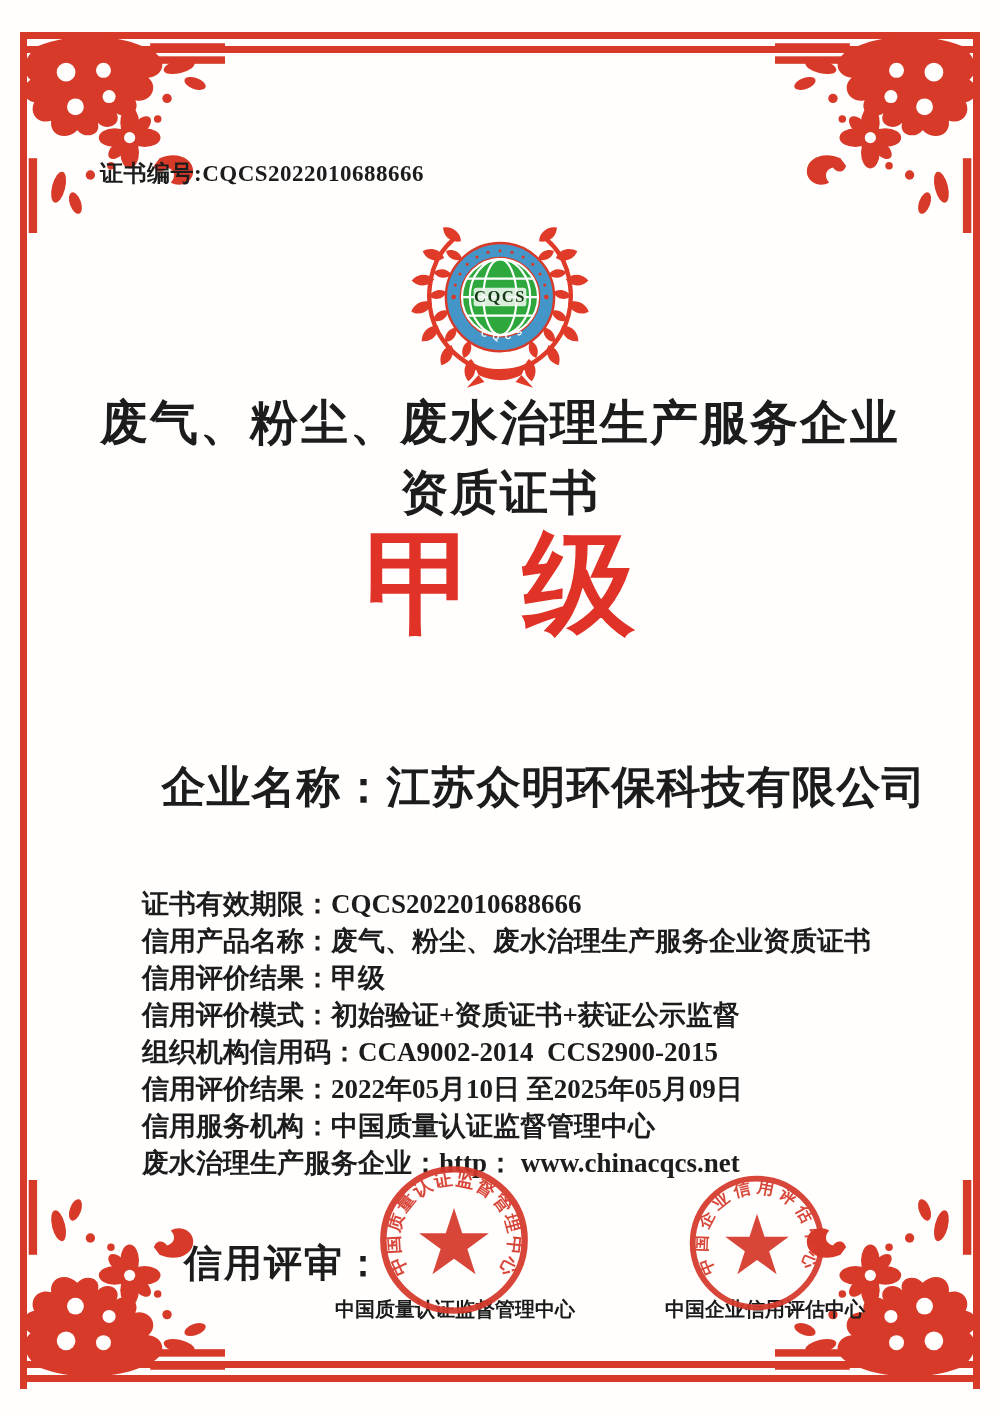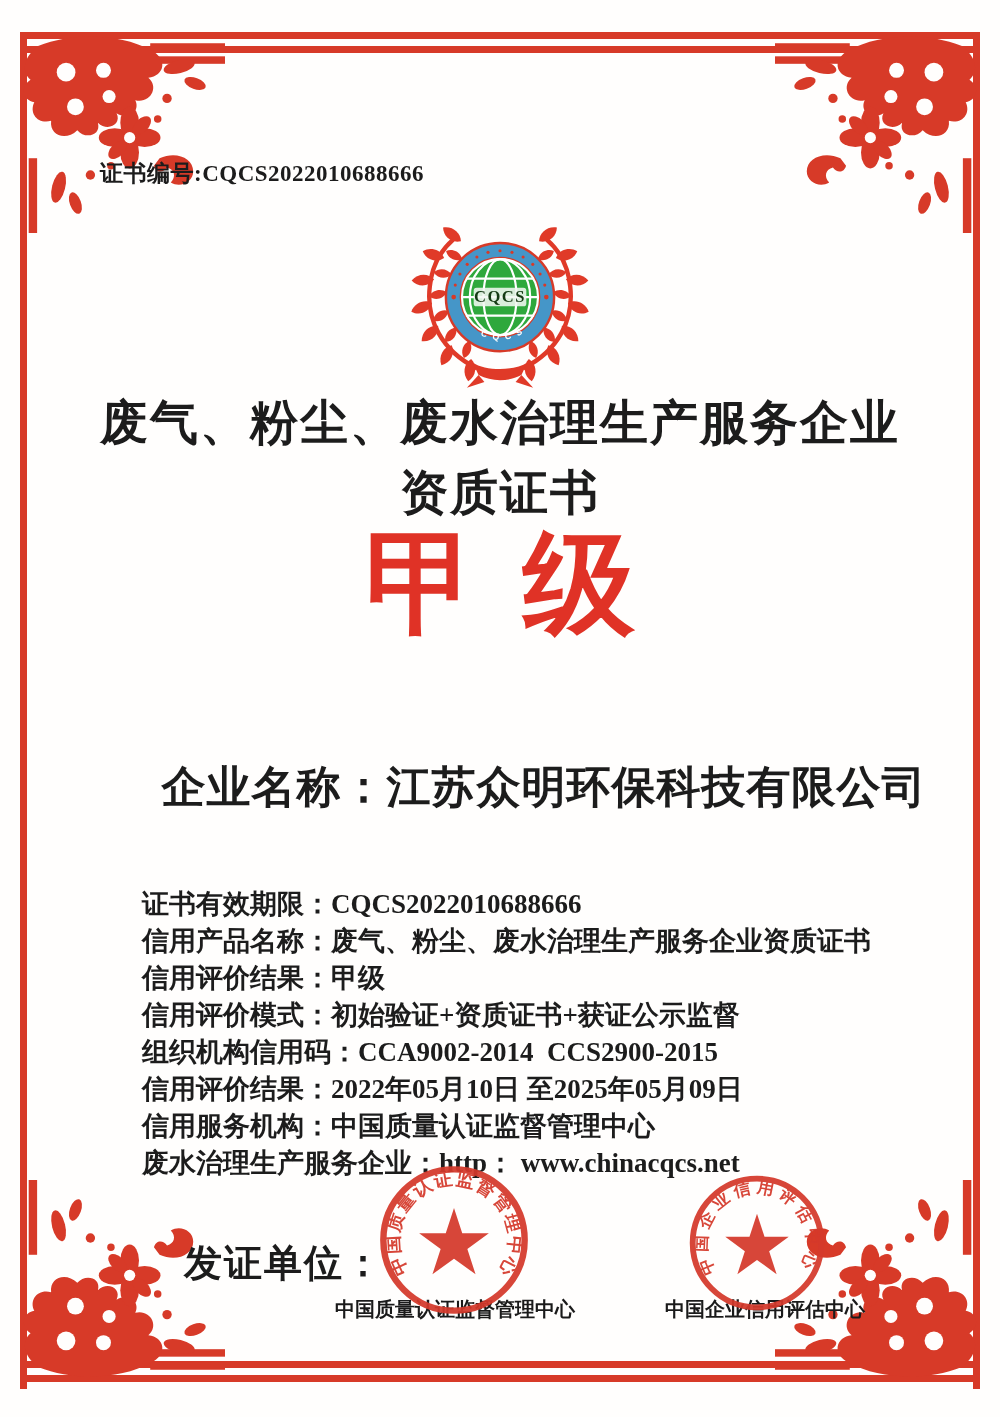--- a/index.html
+++ b/index.html
@@ -261,21 +261,21 @@
     <div class="detail-row"><span>证书有效期限：</span><span>CQCS2022010688666</span></div>
     <div class="detail-row"><span>信用产品名称：</span><span>废气、粉尘、废水治理生产服务企业资质证书</span></div>
     <div class="detail-row"><span>信用评价结果：</span><span>甲级</span></div>
     <div class="detail-row"><span>信用评价模式：</span><span>初始验证+资质证书+获证公示监督</span></div>
     <div class="detail-row"><span>组织机构信用码：</span><span>CCA9002-2014  CCS2900-2015</span></div>
     <div class="detail-row"><span>信用评价结果：</span><span>2022年05月10日 至2025年05月09日</span></div>
     <div class="detail-row"><span>信用服务机构：</span><span>中国质量认证监督管理中心</span></div>
     <div class="detail-row"><span>废水治理生产服务企业：</span><span>http： www.chinacqcs.net</span></div>
   </div>
 
-  <div class="issuer-label">发证单位：</div>
+  <div class="issuer-label">信用评审：</div>
 
   <div class="seal-caption cap-1">中国质量认证监督管理中心</div>
   <div class="seal-caption cap-2">中国企业信用评估中心</div>
 
   <svg class="seal seal-1" viewBox="0 0 170 170">
     <defs>
         <path id="seal-arc-1" d="M35.9,119.4 A60,60 0 1 1 134.1,119.4"></path>
       </defs>
     <circle cx="85" cy="85" r="77" fill="none" stroke="#d5392b" stroke-width="7"></circle>
     <path transform="translate(85,90)" fill="#d5392b" d="M0,-40 L9,-12.4 L38,-12.4 L14.55,4.73 L23.5,32.4 L0,15.3 L-23.5,32.4 L-14.55,4.73 L-38,-12.4 L-9,-12.4 Z"></path>

